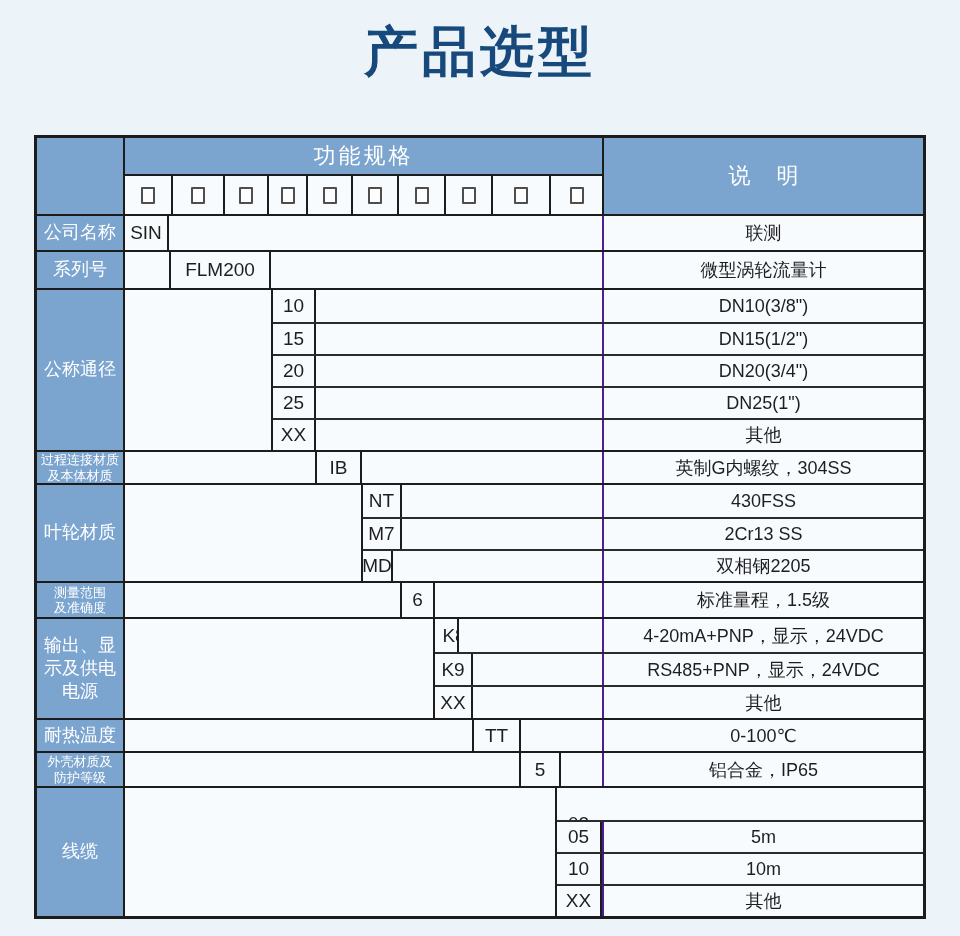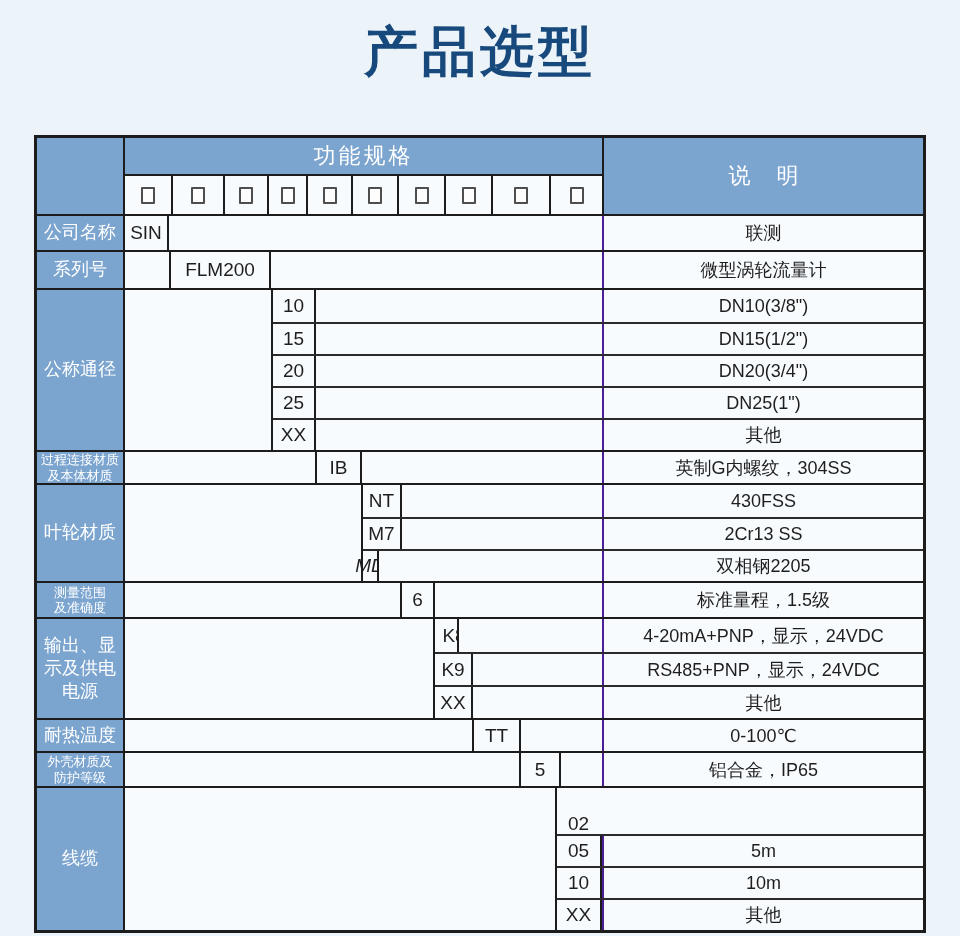--- a/index.html
+++ b/index.html
@@ -236,21 +236,21 @@
             <div class="code-cell" style="width: 39px;">NT</div>
             <div class="mid-spacer"></div>
             <div class="desc-cell">430FSS</div>
           </div>
           <div class="subrow" style="height: 32px;">
             <div class="code-cell" style="width: 39px;">M7</div>
             <div class="mid-spacer"></div>
             <div class="desc-cell">2Cr13 SS</div>
           </div>
           <div class="subrow" style="height: 32px;">
-            <div class="code-cell" style="width: 16px; font-style: italic;">MD</div>
+            <div class="code-cell" style="width: 30px;">MD</div>
             <div class="mid-spacer"></div>
             <div class="desc-cell">双相钢2205</div>
           </div>
         </div>
       </div>
       <div class="sec">
         <div class="label-cell small">测量范围
 及准确度</div>
         <div class="left-merge" style="width: 277px;"></div>
         <div class="rows">
@@ -308,21 +308,21 @@
         </div>
       </div>
       <div class="sec">
         <div class="label-cell">线缆</div>
         <div class="left-merge" style="width: 432px;"></div>
         <div class="rows">
           <div class="subrow" style="height: 32px;">
             <div class="code-cell" style="width: 45px; margin-top: 36px;">02</div>
             <div class="mid-spacer"></div>
           </div>
-          <div class="subrow" style="height: 32px; margin-top: 14px;">
+          <div class="subrow" style="height: 32px;">
             <div class="code-cell" style="width: 45px;">05</div>
             <div class="mid-spacer"></div>
             <div class="desc-cell">5m</div>
           </div>
           <div class="subrow" style="height: 32px;">
             <div class="code-cell" style="width: 45px;">10</div>
             <div class="mid-spacer"></div>
             <div class="desc-cell">10m</div>
           </div>
           <div class="subrow" style="height: 32px;">

